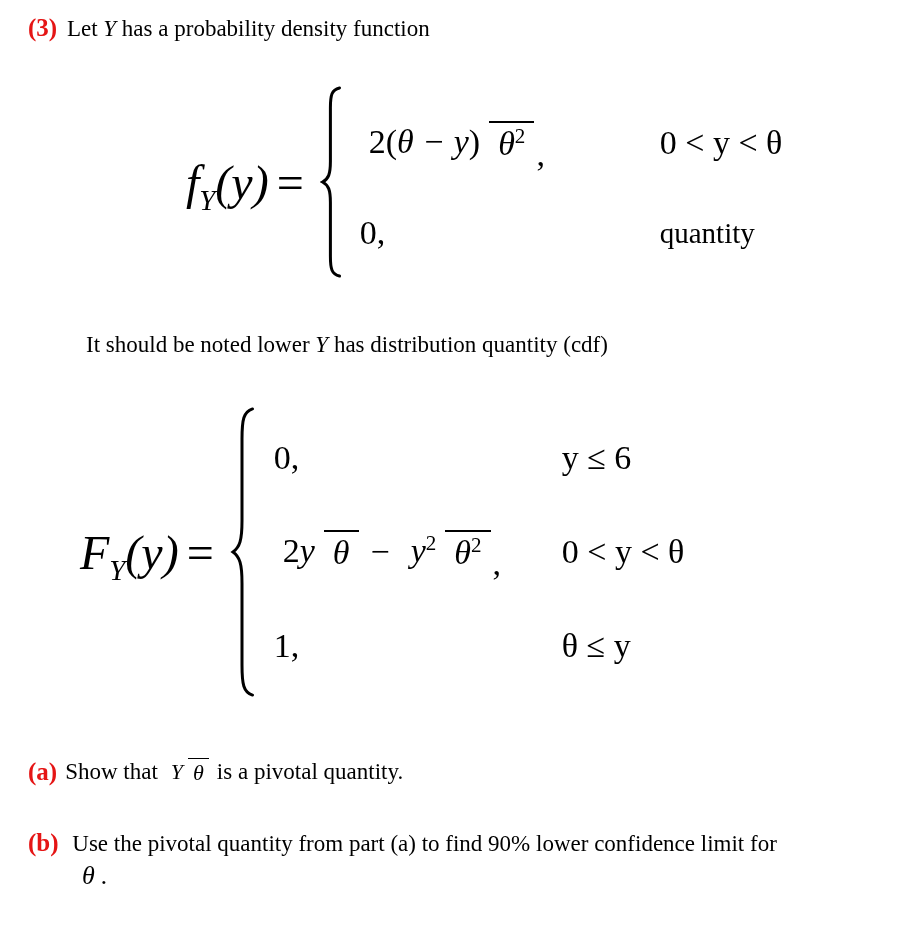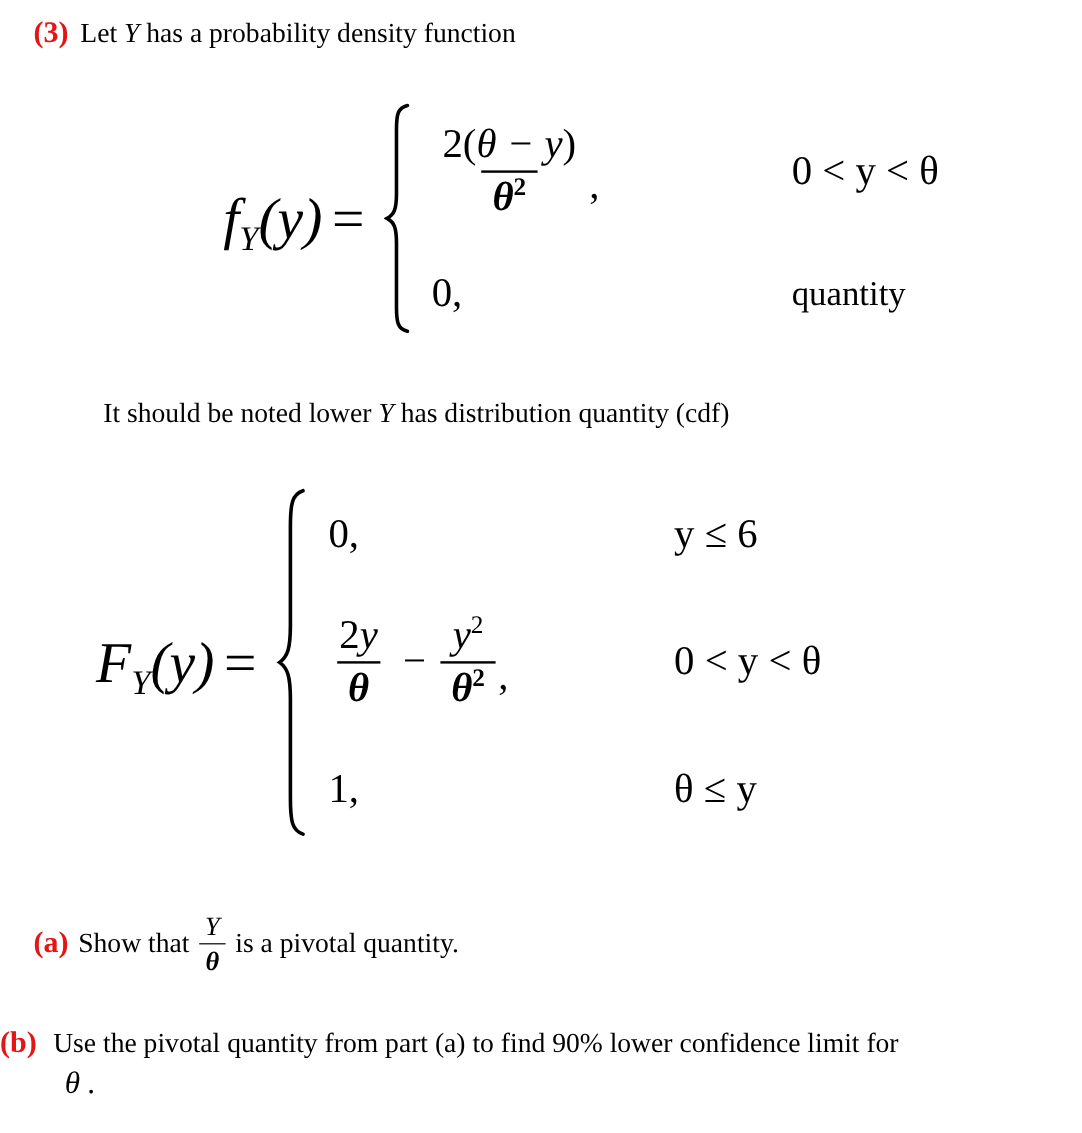--- a/index.html
+++ b/index.html
@@ -36,34 +36,34 @@
   .cases { display: flex; flex-direction: column; margin-left: 14px; }
   .cases-pdf { gap: 40px; }
   .cases-cdf { gap: 44px; }
   .case-row { display: flex; align-items: center; font-size: 34px; }
   .case-val { display: flex; align-items: center; }
   .case-val-pdf { width: 300px; }
   .case-val-cdf { width: 288px; }
   .case-cond { font-size: 34px; }
   .plain-cond { font-style: normal; font-size: 29px; }
 
-  .frac { display: inline-flex; flex-direction: column; align-items: center; }
+  .frac { display: inline-flex; flex-direction: row; align-items: flex-start; }
   .fnum, .fden { padding: 1px 9px; line-height: 1.18; white-space: nowrap; }
-  .fden { border-top: 2.5px solid #000; font-weight: bold; }
+  .fden { border-top: 2.5px solid #000; }
   .comma { margin-top: 24px; margin-left: 2px; }
   .minus { margin: 0 12px; }
 
   .parta { margin-top: 60px; margin-left: 28px; display: flex; align-items: center; }
   .parta .label-red, .partb .label-red { font-size: 25px; margin-right: 8px; }
   .parta-text { font-size: 23px; }
   .inline-frac { font-size: 22px; margin: 0 8px; vertical-align: middle; }
   .inline-frac .fnum, .inline-frac .fden { padding: 0 5px; line-height: 1.25; }
   .inline-frac .fden { border-top: 1.8px solid #000; }
 
-  .partb { margin-top: 42px; width: 868px; font-size: 23px; }
+  .partb { margin-top: 42px; margin-left: 28px; width: 868px; font-size: 23px; }
   .partb-theta { margin-left: 54px; font-size: 26px; margin-top: 4px; }
 </style>
 </head>
 <body>
 
 <div class="page">
 
   <div class="line intro">
     <span class="label-red">(3)</span>
     <span>Let</span>

